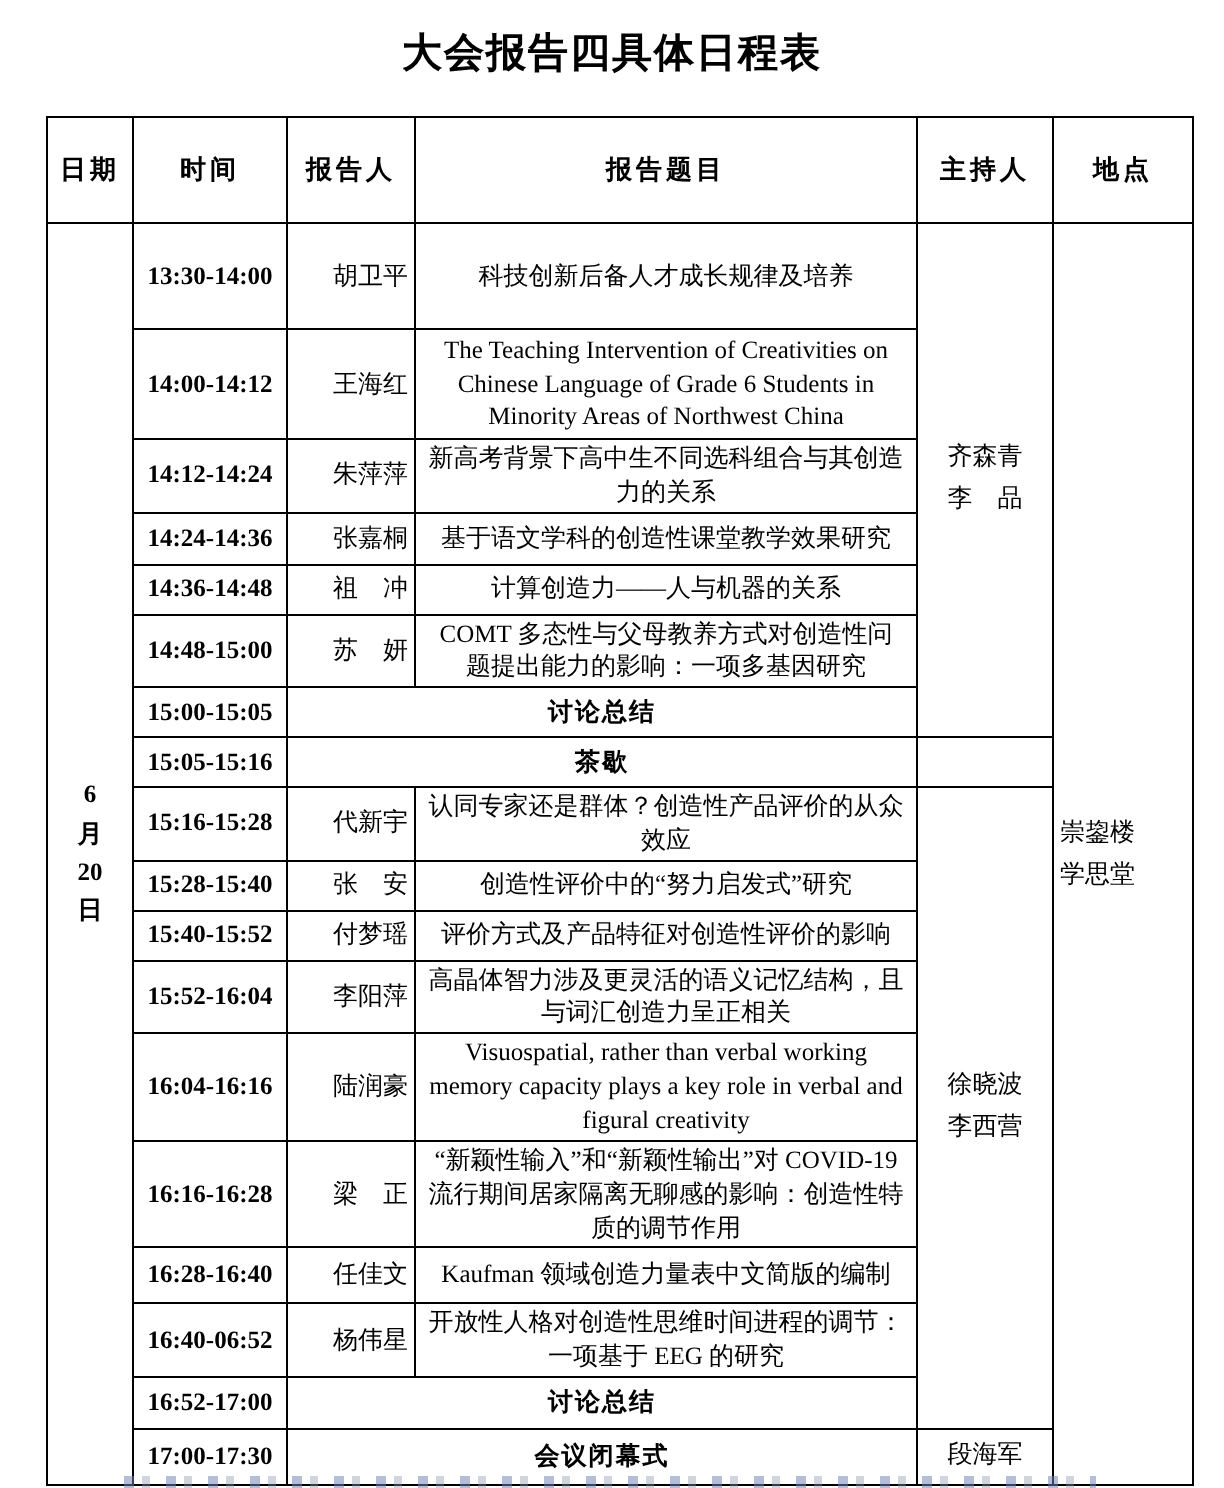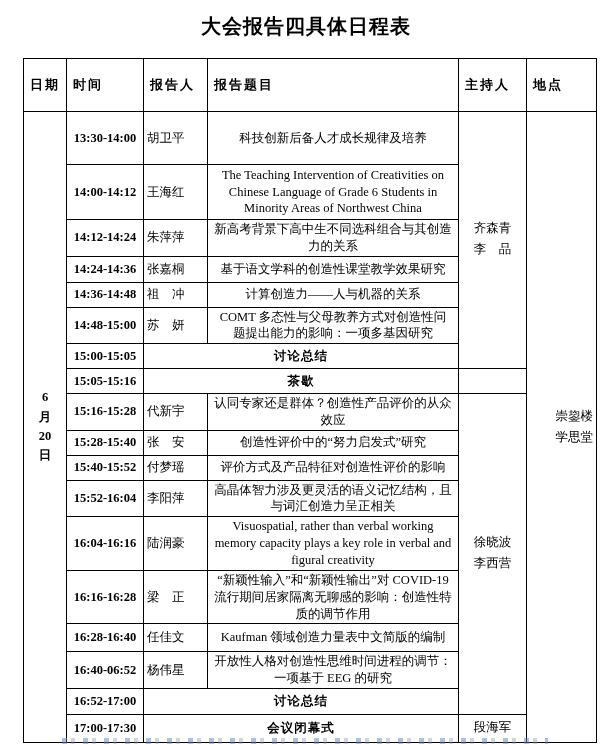--- a/index.html
+++ b/index.html
@@ -31,52 +31,52 @@
   .schedule th,.schedule td{
     border:1px solid #000;
     padding:1px 6px;
     font-size:12.5px;
     line-height:1.34;
     vertical-align:middle;
     overflow:hidden;
   }
   .schedule th{
     font-weight:bold;
-    text-align:left;
+    text-align:center;
     height:50px;
     font-size:13px;
     letter-spacing:2px;
     font-family:Liberation Serif, serif;
   }
   td.time{
     text-align:center;
     font-weight:bold;
     white-space:nowrap;
     padding:1px 2px;
     font-size:12.5px;
   }
-  td.speaker{ text-align:left; padding:1px 3px; }
+  td.speaker{ text-align:right; padding:1px 3px; }
   td.title-cell{ text-align:center; }
   td.merged-cell{ text-align:center; font-weight:bold; letter-spacing:1px; }
   td.date-cell{
     text-align:center;
     font-weight:bold;
     white-space:pre-line;
     line-height:1.55;
     padding:1px 2px;
   }
   td.host-cell{
     text-align:center;
     white-space:pre-line;
     line-height:1.7;
     padding:1px 3px;
     font-family:Liberation Mono, monospace;
   }
   td.loc-cell{
-    text-align:right;
+    text-align:left;
     white-space:pre-line;
     line-height:1.7;
     padding:1px 3px;
   }
   
   .cutoff-note{
     position:absolute;
     left:62px;top:738px;
     width:486px;height:6px;
     background:repeating-linear-gradient(90deg,

